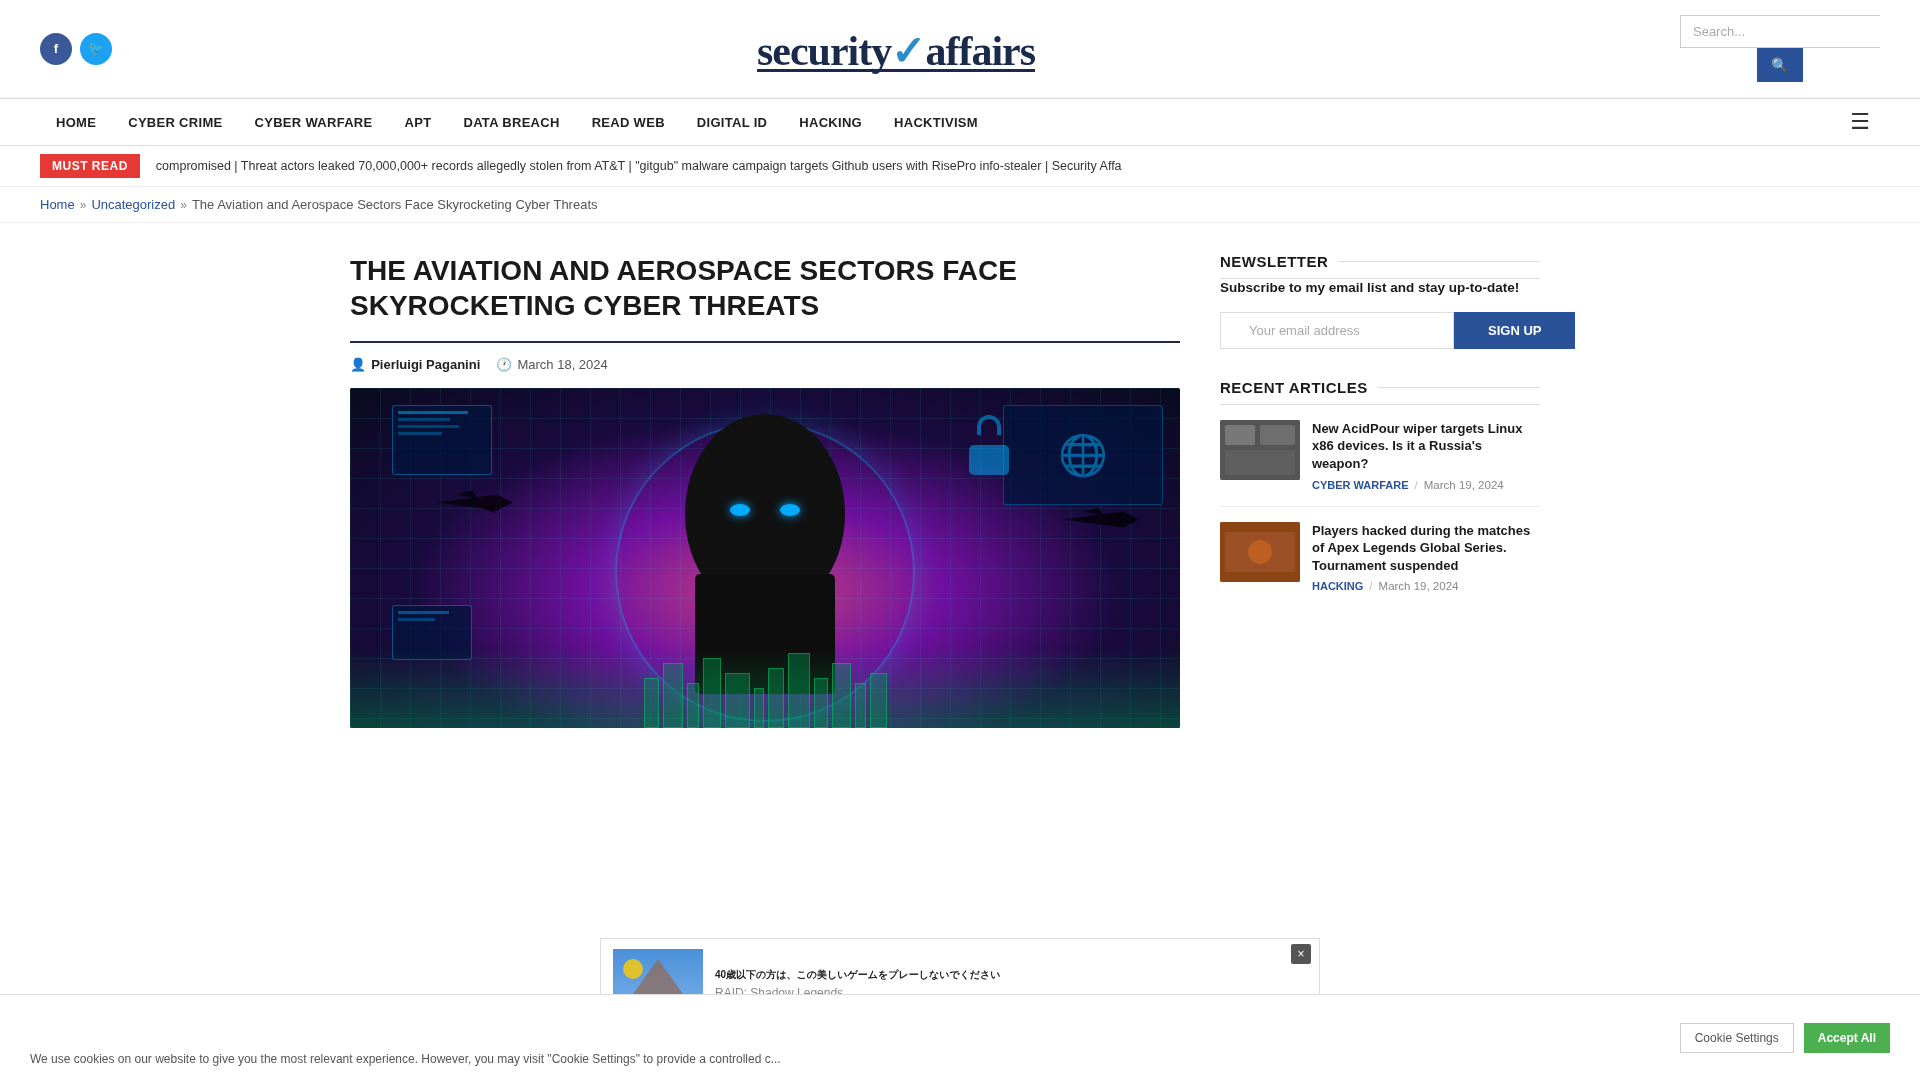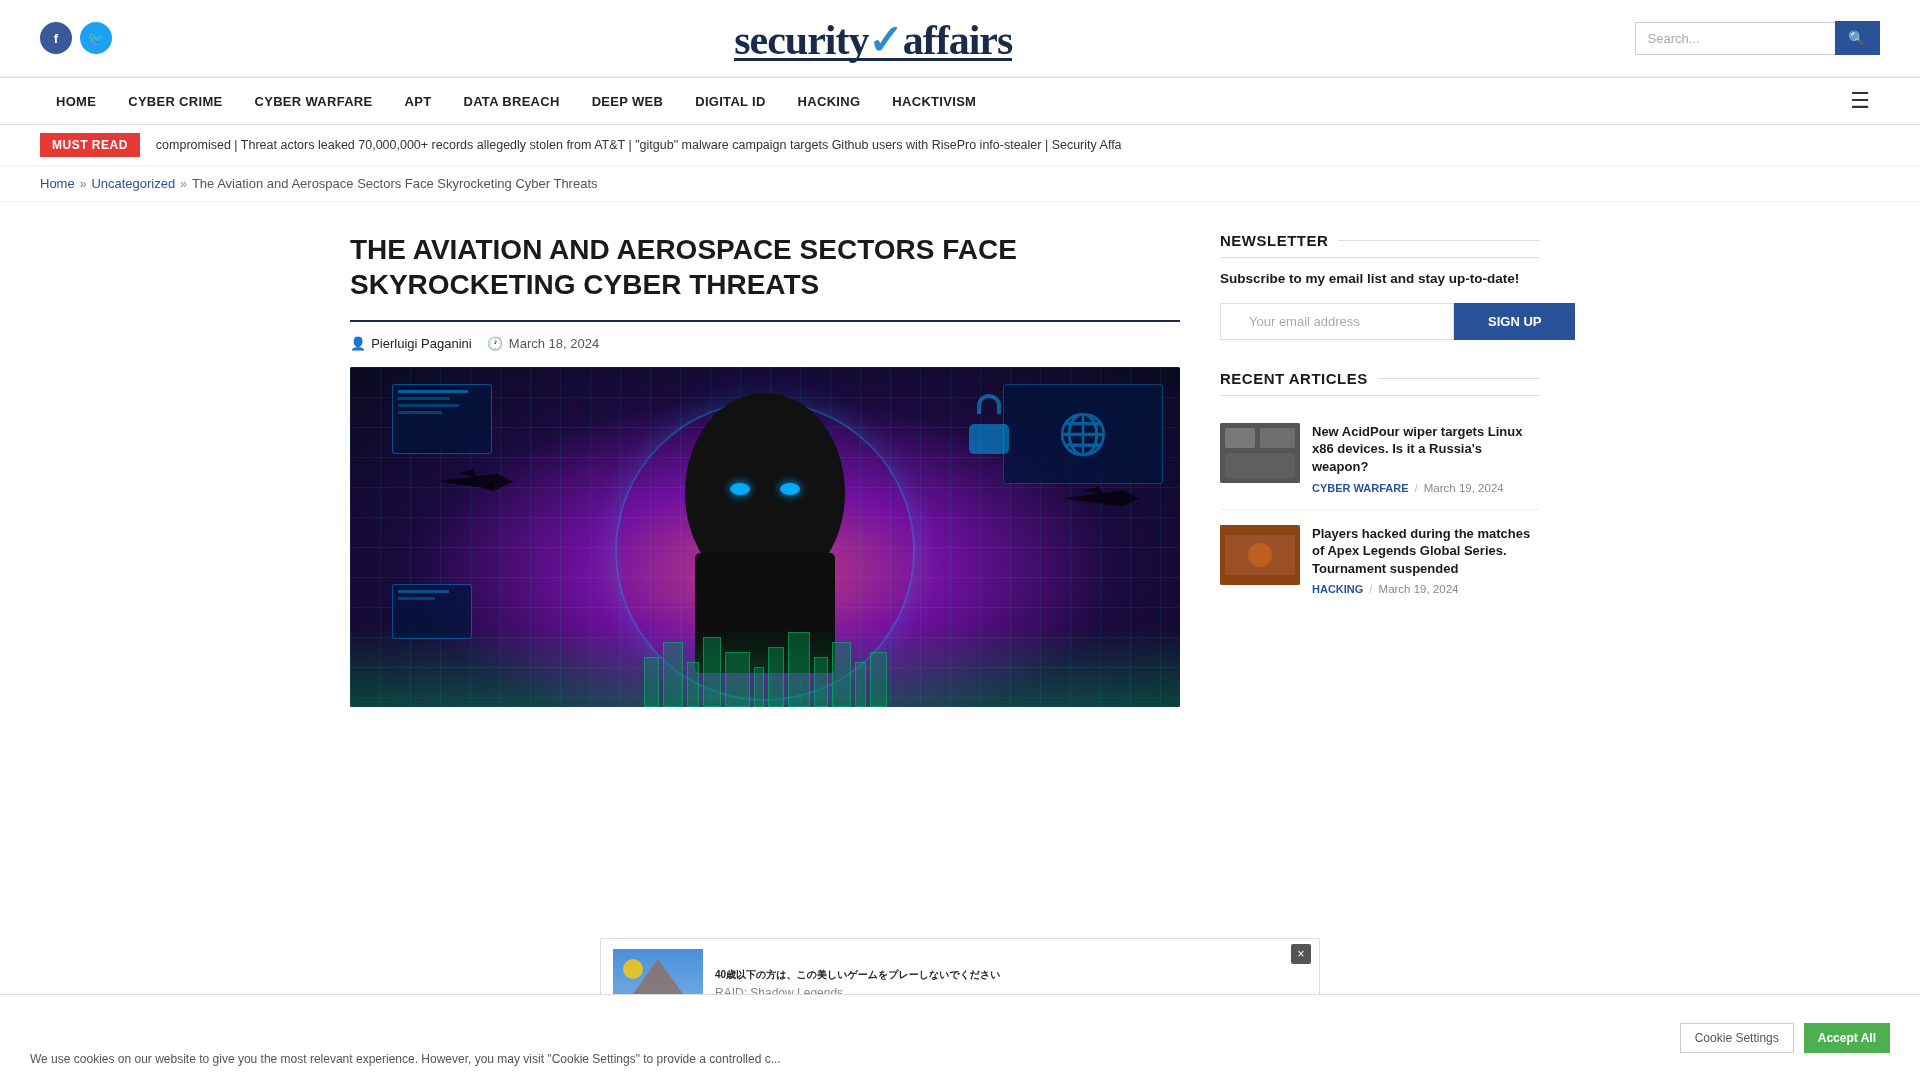--- a/index.html
+++ b/index.html
@@ -9,21 +9,21 @@
     .header { display: flex; align-items: center; justify-content: space-between; padding: 15px 40px; border-bottom: 1px solid #eee; }
     .header-social { display: flex; gap: 8px; }
     .social-icon { width: 32px; height: 32px; border-radius: 50%; display: flex; align-items: center; justify-content: center; color: #fff; font-weight: bold; font-size: 13px; text-decoration: none; }
     .social-icon.fb { background: #3b5998; }
     .social-icon.tw { background: #1da1f2; }
     .logo { text-align: center; }
     .logo-text { font-size: 42px; font-weight: 900; color: #1a2a4a; letter-spacing: -1px; font-family: Georgia, serif; }
     .logo-text span.affairs { color: #1a2a4a; }
     .logo-text span.security { color: #1a2a4a; }
     .logo-underline { border-bottom: 3px solid #1a2a4a; margin-top: -6px; }
-    .search-area { display: flex; align-items: center; }
+    .search-area { display: flex; align-items: center; flex-direction: column; }
     .search-input { border: 1px solid #ccc; padding: 8px 12px; width: 200px; font-size: 13px; outline: none; border-right: none; }
     .search-input::placeholder { color: #aaa; }
     .search-btn { background: #2a5298; color: #fff; border: none; padding: 9px 14px; cursor: pointer; font-size: 14px; }
 
     
     .nav { border-top: 1px solid #ddd; border-bottom: 1px solid #ddd; padding: 0 40px; display: flex; align-items: center; justify-content: space-between; }
     .nav-items { display: flex; align-items: center; }
     .nav-item { padding: 14px 16px; font-size: 13px; font-weight: 700; color: #222; text-decoration: none; letter-spacing: 0.3px; cursor: pointer; }
     .nav-hamburger { font-size: 22px; color: #333; cursor: pointer; padding: 10px; }
 
@@ -43,21 +43,21 @@
     .article-section { flex: 1; max-width: 870px; padding-right: 40px; }
     .sidebar { width: 320px; flex-shrink: 0; }
 
     
     .article-title { font-size: 28px; font-weight: 900; color: #1a1a1a; line-height: 1.25; text-transform: uppercase; margin-bottom: 18px; }
     .article-divider { border: none; border-top: 2px solid #1a2a4a; margin-bottom: 14px; }
     .article-meta { display: flex; align-items: center; gap: 16px; font-size: 13px; color: #555; margin-bottom: 16px; }
     .meta-author { display: flex; align-items: center; gap: 5px; }
     .meta-date { display: flex; align-items: center; gap: 5px; }
     .meta-icon { color: #888; font-size: 13px; }
-    .article-author-link { color: #222; text-decoration: none; font-weight: 400; }
+    .article-author-link { color: #222; text-decoration: none; font-weight: 700; }
     .article-img { width: 100%; height: 340px; background: linear-gradient(135deg, #0a0a2e 0%, #1a0a3e 20%, #3d1060 40%, #c44080 60%, #ff69b4 75%, #2060b0 85%, #0a2040 100%); border-radius: 2px; display: flex; align-items: center; justify-content: center; position: relative; overflow: hidden; margin-bottom: 0; }
     .article-img-inner { position: relative; width: 100%; height: 100%; }
 
     
     .hacker-bg { position: absolute; inset: 0; background: radial-gradient(ellipse at 50% 60%, #c44080 0%, #7010a0 30%, #1a0a3e 60%, #0a0a20 100%); }
     .hacker-figure { position: absolute; bottom: 10%; left: 50%; transform: translateX(-50%); width: 160px; height: 280px; }
     .hacker-hood { width: 160px; height: 200px; background: #111; border-radius: 80px 80px 20px 20px; position: absolute; top: 0; clip-path: ellipse(80px 100px at 50% 50%); }
     .hacker-eyes { position: absolute; top: 90px; left: 50%; transform: translateX(-50%); display: flex; gap: 30px; }
     .hacker-eye { width: 20px; height: 12px; background: #00aaff; border-radius: 50%; box-shadow: 0 0 10px #00aaff; }
     .hacker-body { position: absolute; bottom: 0; left: 50%; transform: translateX(-50%); width: 140px; height: 120px; background: #0d0d0d; border-radius: 5px; }
@@ -69,21 +69,21 @@
     .building { background: rgba(0,150,80,0.4); border: 1px solid rgba(0,200,100,0.5); }
     .lock-icon-img { position: absolute; top: 8%; right: 20%; width: 50px; height: 60px; }
     .lock-body { width: 40px; height: 30px; background: rgba(0,180,255,0.5); border-radius: 5px; margin-top: 10px; margin-left: 5px; }
     .lock-shackle { width: 24px; height: 20px; border: 4px solid rgba(0,180,255,0.5); border-bottom: none; border-radius: 12px 12px 0 0; margin-left: 13px; }
     .screen-tl { position: absolute; top: 5%; left: 5%; width: 100px; height: 70px; border: 1px solid rgba(0,180,255,0.4); background: rgba(0,20,60,0.6); border-radius: 3px; }
     .screen-bl { position: absolute; bottom: 20%; left: 5%; width: 80px; height: 55px; border: 1px solid rgba(0,180,255,0.4); background: rgba(0,20,60,0.6); border-radius: 3px; }
     .world-map { position: absolute; top: 5%; right: 2%; width: 160px; height: 100px; border: 1px solid rgba(0,180,255,0.3); background: rgba(0,20,60,0.5); border-radius: 3px; }
 
     
     .sidebar-section { margin-bottom: 30px; }
-    .sidebar-section-title { font-size: 15px; font-weight: 800; color: #1a1a1a; text-transform: uppercase; letter-spacing: 0.5px; margin-bottom: 12px; padding-bottom: 8px; border-bottom: 1px solid #ddd; display: flex; align-items: center; gap: 10px; }
+    .sidebar-section-title { font-size: 15px; font-weight: 800; color: #1a1a1a; text-transform: uppercase; letter-spacing: 0.5px; margin-bottom: 0; padding-bottom: 8px; border-bottom: 1px solid #ddd; display: flex; align-items: center; gap: 10px; }
     .sidebar-section-title::after { content: ''; flex: 1; border-bottom: 1px solid #ddd; }
     .newsletter-desc { font-size: 13.5px; font-weight: 700; color: #1a1a1a; margin-bottom: 14px; line-height: 1.4; }
     .email-form { display: flex; gap: 0; }
     .email-input { flex: 1; border: 1px solid #ddd; padding: 10px 28px; font-size: 13px; outline: none; color: #999; }
     .email-input::placeholder { color: #aaa; }
     .signup-btn { background: #2a5298; color: #fff; border: none; padding: 10px 34px; font-size: 13px; font-weight: 700; cursor: pointer; white-space: nowrap; }
 
     
     .recent-article { display: flex; gap: 12px; padding: 15px 0; border-bottom: 1px solid #eee; }
     .recent-article:last-child { border-bottom: none; }
@@ -137,21 +137,21 @@
   </div>
 </div>
 
 <nav class="nav">
   <div class="nav-items">
     <a class="nav-item">HOME</a>
     <a class="nav-item">CYBER CRIME</a>
     <a class="nav-item">CYBER WARFARE</a>
     <a class="nav-item">APT</a>
     <a class="nav-item">DATA BREACH</a>
-    <a class="nav-item">DEEP WEB</a>
+    <a class="nav-item">READ WEB</a>
     <a class="nav-item">DIGITAL ID</a>
     <a class="nav-item">HACKING</a>
     <a class="nav-item">HACKTIVISM</a>
   </div>
   <div class="nav-hamburger">☰</div>
 </nav>
 
 <div class="ticker">
   <span class="ticker-badge">MUST READ</span>
   <div class="ticker-content">compromised  |  Threat actors leaked 70,000,000+ records allegedly stolen from AT&amp;T  |  "gitgub" malware campaign targets Github users with RisePro info-stealer  |  Security Affa</div>

